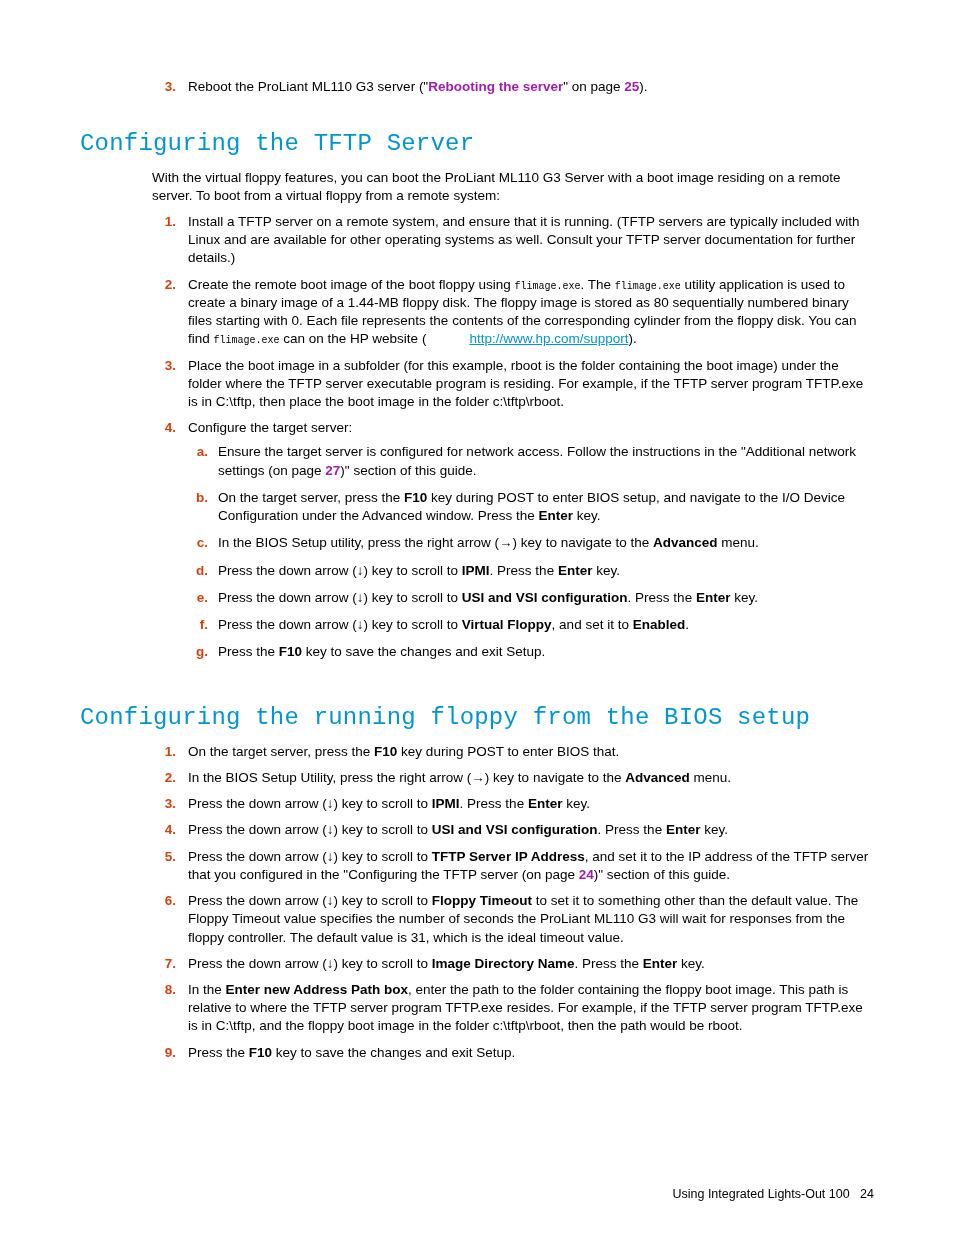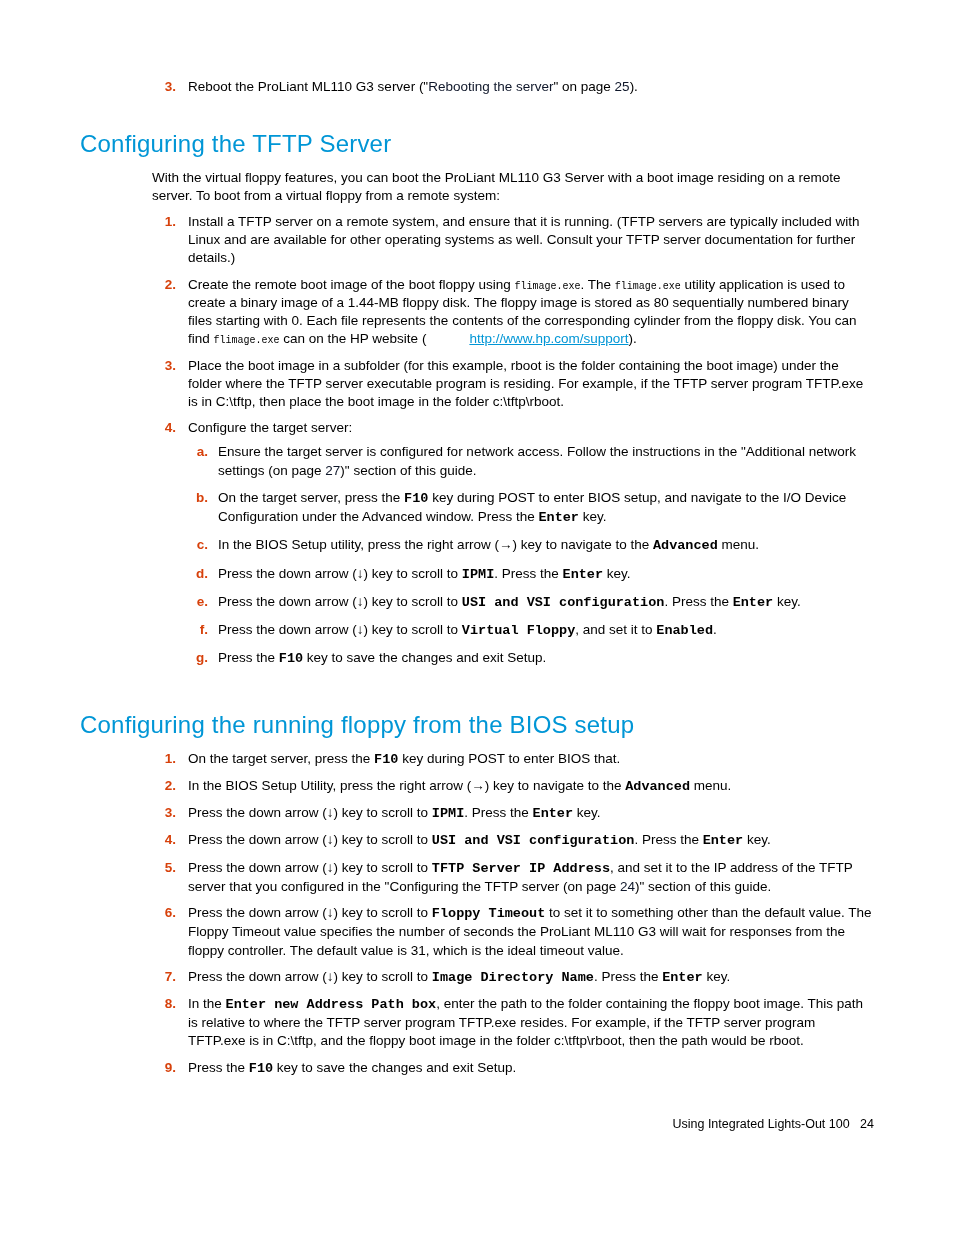--- a/index.html
+++ b/index.html
@@ -8,21 +8,21 @@
     font-size: 13.5px;
     line-height: 1.35;
     color: #000;
     margin: 0;
     padding: 78px 80px 60px 80px;
     width: 954px;
     box-sizing: border-box;
     background: #fff;
   }
   h2 {
-    font-family: Liberation Sans, sans-serif;
+    font-family: Liberation Mono, monospace;
     font-weight: normal;
     color: #0096d6;
     font-size: 24px;
     margin: 28px 0 8px 0;
     letter-spacing: 0.2px;
   }
   .intro {
     margin: 8px 0 8px 72px;
   }
   ol.num {
@@ -62,33 +62,34 @@
     text-align: right;
     font-weight: bold;
     color: #d7410b;
   }
   a.link {
     color: #0096d6;
     text-decoration: underline;
     margin-left: 43px;
   }
   .xref {
-    color: #0f172a;
+    color: #a21caf;
+    font-weight: bold;
   }
   .mono {
     font-family: "Courier New", monospace;
     font-size: 10px;
   }
   .footer {
     position: relative;
-    margin-top: 34px;
+    margin-top: 120px;
     text-align: right;
     font-size: 12.5px;
   }
-  strong { font-weight: bold; font-family: Liberation Mono, monospace; }
+  strong { font-weight: bold; }
 </style>
 </head>
 <body>
 
 <ol class="num">
   <li>
     <span class="marker">3.</span>
     <span>Reboot the ProLiant ML110 G3 server ("</span><span class="xref">Rebooting the server</span><span>" on page </span><span class="xref">25</span><span>).</span>
   </li>
 </ol>

